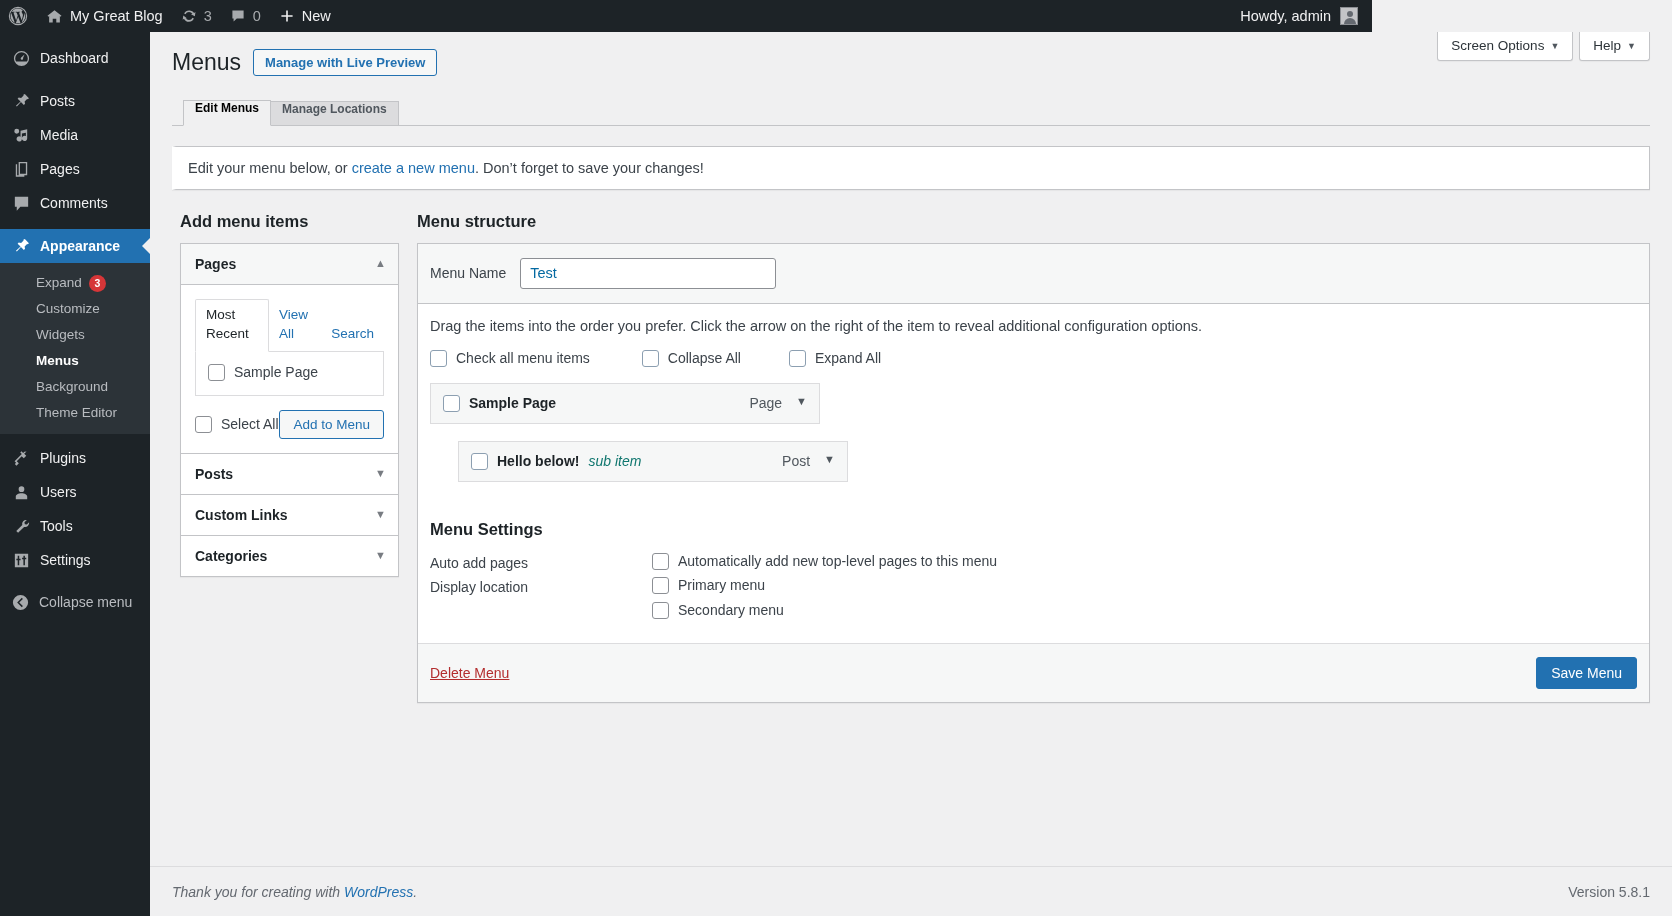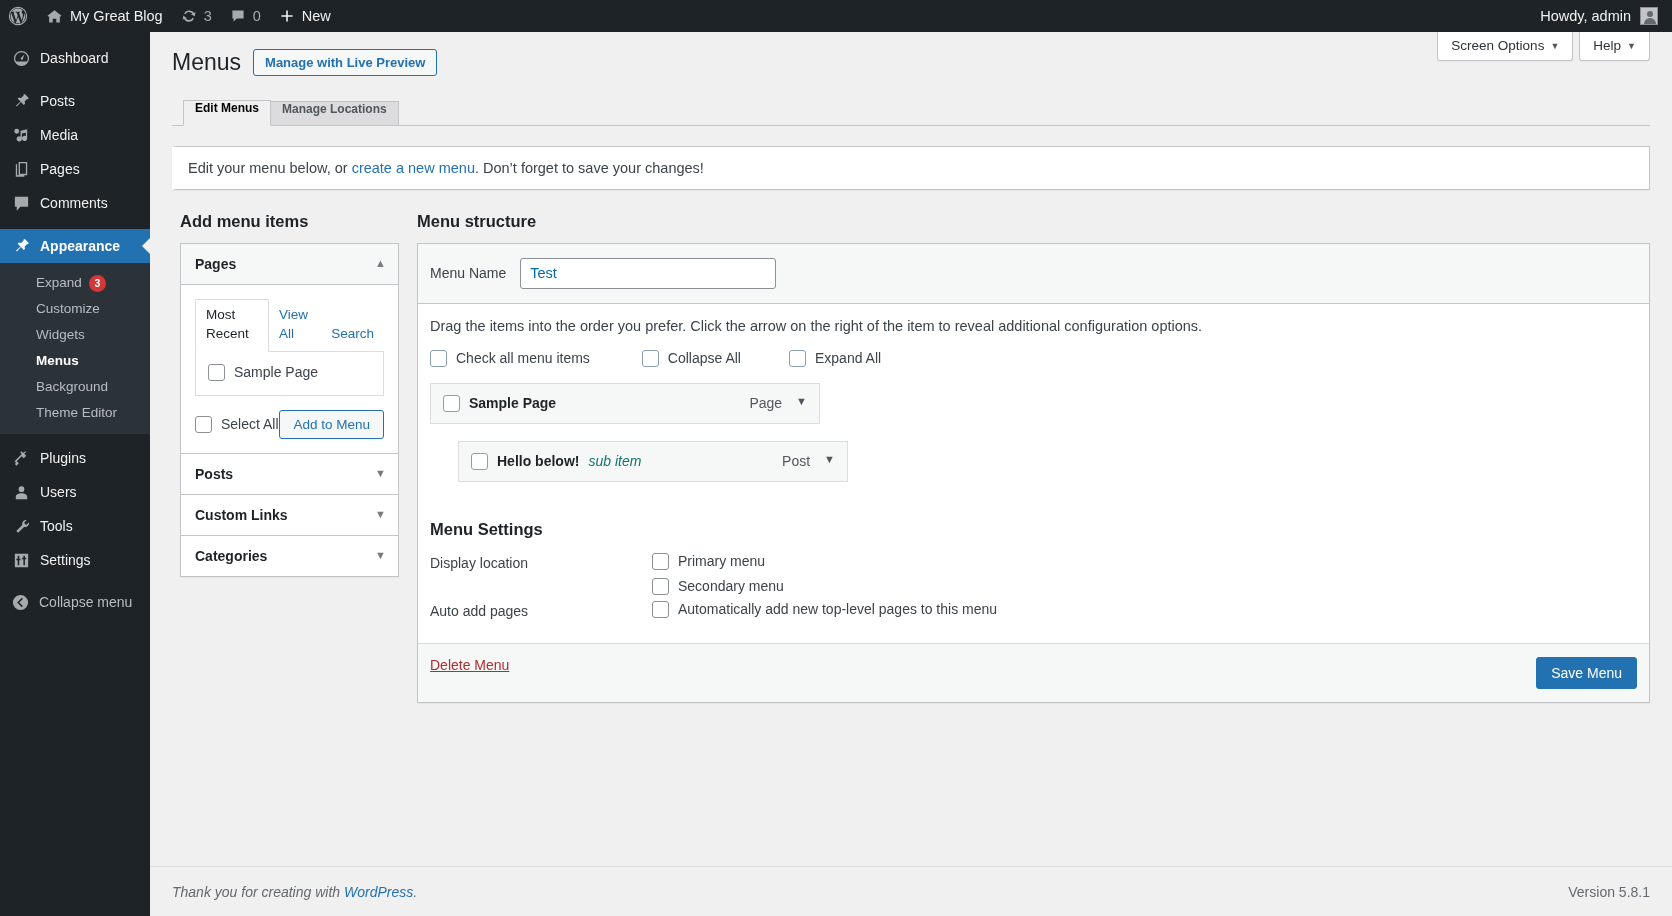--- a/index.html
+++ b/index.html
@@ -9,21 +9,21 @@
     font-size: 14px;
     background: #f0f0f1;
     color: #3c434a;
     overflow: hidden;
   }
   body { position: relative; }
 
   
   #adminbar {
     position: absolute; top: 0; left: 0;
-    width: 1672px; height: 32px;
+    width: 1372px; height: 32px;
     background: #1d2327;
     color: #f0f0f1;
     display: flex; align-items: center;
     font-size: 14.5px;
     z-index: 50;
   }
   .ab-item {
     display: flex; align-items: center; gap: 7px;
     height: 32px; padding: 0 9px;
     color: #f0f0f1; cursor: pointer; white-space: nowrap;
@@ -261,21 +261,21 @@
   
   .menu-settings { padding: 20px 12px 18px 12px; border-top: 0; }
   h3.ms-title { font-size: 16.5px; font-weight: 700; color: #1d2327; margin-bottom: 14px; }
   .ms-row { display: flex; align-items: flex-start; margin-bottom: 6px; }
   .ms-label { width: 222px; font-size: 14px; color: #3c434a; padding-top: 2px; flex: none; }
   .ms-opts { display: flex; flex-direction: column; gap: 8px; }
   .ms-opt { display: flex; align-items: center; gap: 9px; font-size: 14px; color: #3c434a; }
 
   .publishing-action {
     border-top: 1px solid #dcdcde; background: #f6f7f7;
-    display: flex; justify-content: space-between;
+    display: flex; align-items: center; justify-content: space-between;
     padding: 13px 12px;
   }
   .delete-link {
     color: #b32d2e; font-size: 14px; text-decoration: underline; cursor: pointer;
   }
 
   
   #wpfooter {
     position: absolute; left: 150px; bottom: 0;
     width: 1522px; height: 50px;
@@ -610,42 +610,42 @@
                 <span class="mi-toggle">▼</span>
               </span>
             </div>
 
           </div>
 
           <div class="menu-settings">
             <h3 class="ms-title">Menu Settings</h3>
 
             <div class="ms-row">
+              <span class="ms-label">Auto add pages</span>
+              <div class="ms-opts">
+                <div class="ms-opt">
+                  <span class="cb"></span>
+                  <span>Automatically add new top-level pages to this menu</span>
+                </div>
+              </div>
+            </div>
+
+            <div class="ms-row">
               <span class="ms-label">Display location</span>
               <div class="ms-opts">
                 <div class="ms-opt">
                   <span class="cb"></span>
                   <span>Primary menu</span>
                 </div>
                 <div class="ms-opt">
                   <span class="cb"></span>
                   <span>Secondary menu</span>
                 </div>
               </div>
             </div>
-
-            <div class="ms-row">
-              <span class="ms-label">Auto add pages</span>
-              <div class="ms-opts">
-                <div class="ms-opt">
-                  <span class="cb"></span>
-                  <span>Automatically add new top-level pages to this menu</span>
-                </div>
-              </div>
-            </div>
           </div>
 
           <div class="publishing-action">
             <a class="delete-link">Delete Menu</a>
             <button class="btn-primary">Save Menu</button>
           </div>
 
         </div>
       </div>
 

